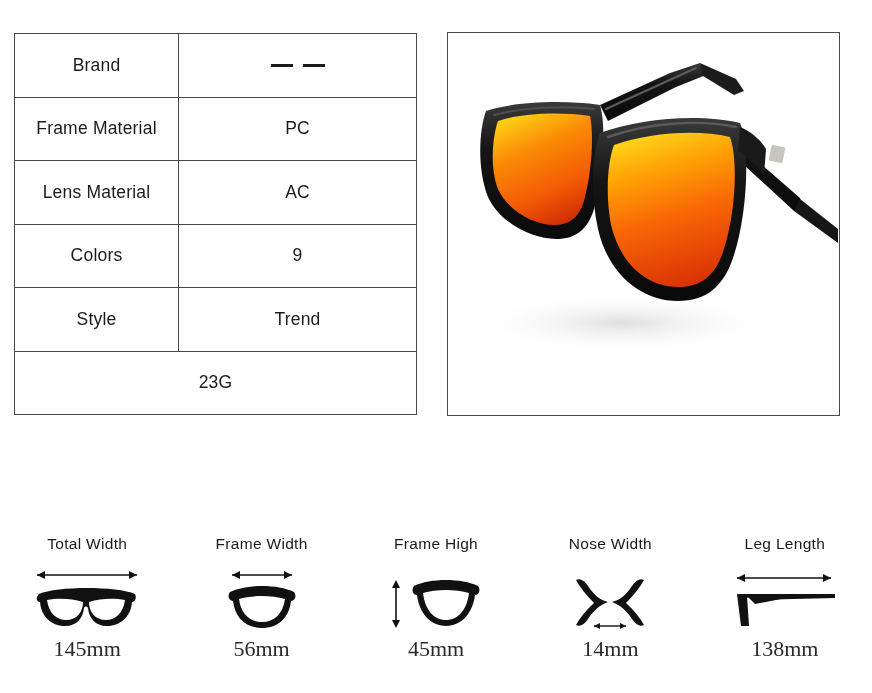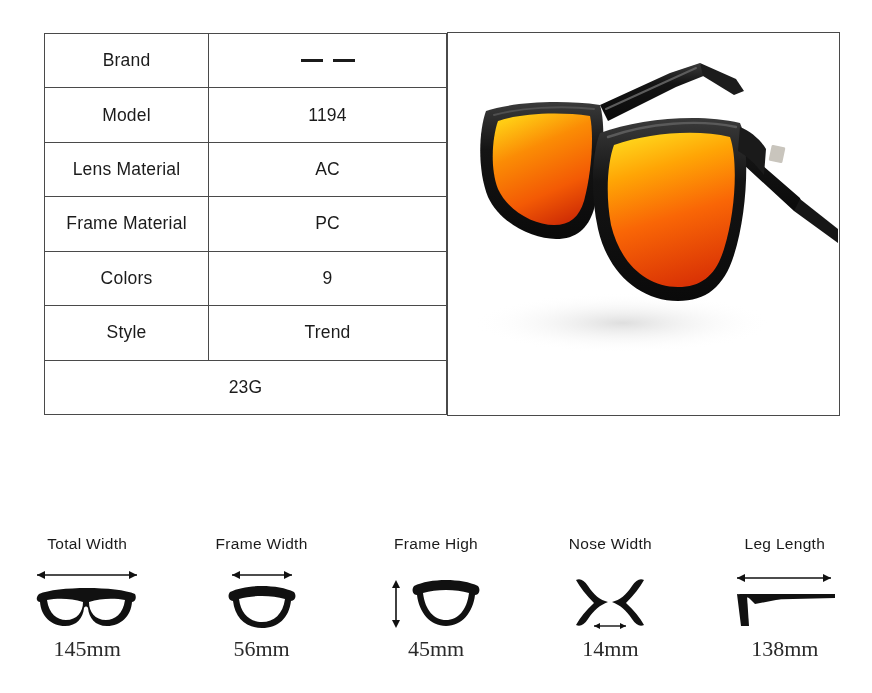--- a/index.html
+++ b/index.html
@@ -19,21 +19,20 @@
   #spec-table {
     position: absolute;
     left: 14px;
     top: 33px;
     width: 403px;
     height: 382px;
     border: 1.5px solid #4a4a4a;
     box-sizing: border-box;
     display: flex;
     flex-direction: column;
-    margin-left: 30px;
   }
   .spec-row {
     flex: 1 1 0;
     display: flex;
     border-bottom: 1.5px solid #4a4a4a;
     box-sizing: border-box;
   }
   .spec-row:last-child { border-bottom: none; }
   .spec-label {
     width: 164px;
@@ -120,33 +119,29 @@
 <div id="spec-table">
 
   <div class="spec-row">
     <div class="spec-label">Brand</div>
     <div class="spec-value blank">
       <span class="dash-mark"></span>
       <span class="dash-mark"></span>
     </div>
   </div>
 
-  <div class="spec-row">
-    <div class="spec-label">Model</div>
-    <div class="spec-value">1194</div>
+
+  <div class="spec-row">
+    <div class="spec-label">Frame Material</div>
+    <div class="spec-value">PC</div>
   </div>
 
   <div class="spec-row">
     <div class="spec-label">Lens Material</div>
     <div class="spec-value">AC</div>
-  </div>
-
-  <div class="spec-row">
-    <div class="spec-label">Frame Material</div>
-    <div class="spec-value">PC</div>
   </div>
 
   <div class="spec-row">
     <div class="spec-label">Colors</div>
     <div class="spec-value">9</div>
   </div>
 
   <div class="spec-row">
     <div class="spec-label">Style</div>
     <div class="spec-value">Trend</div>

